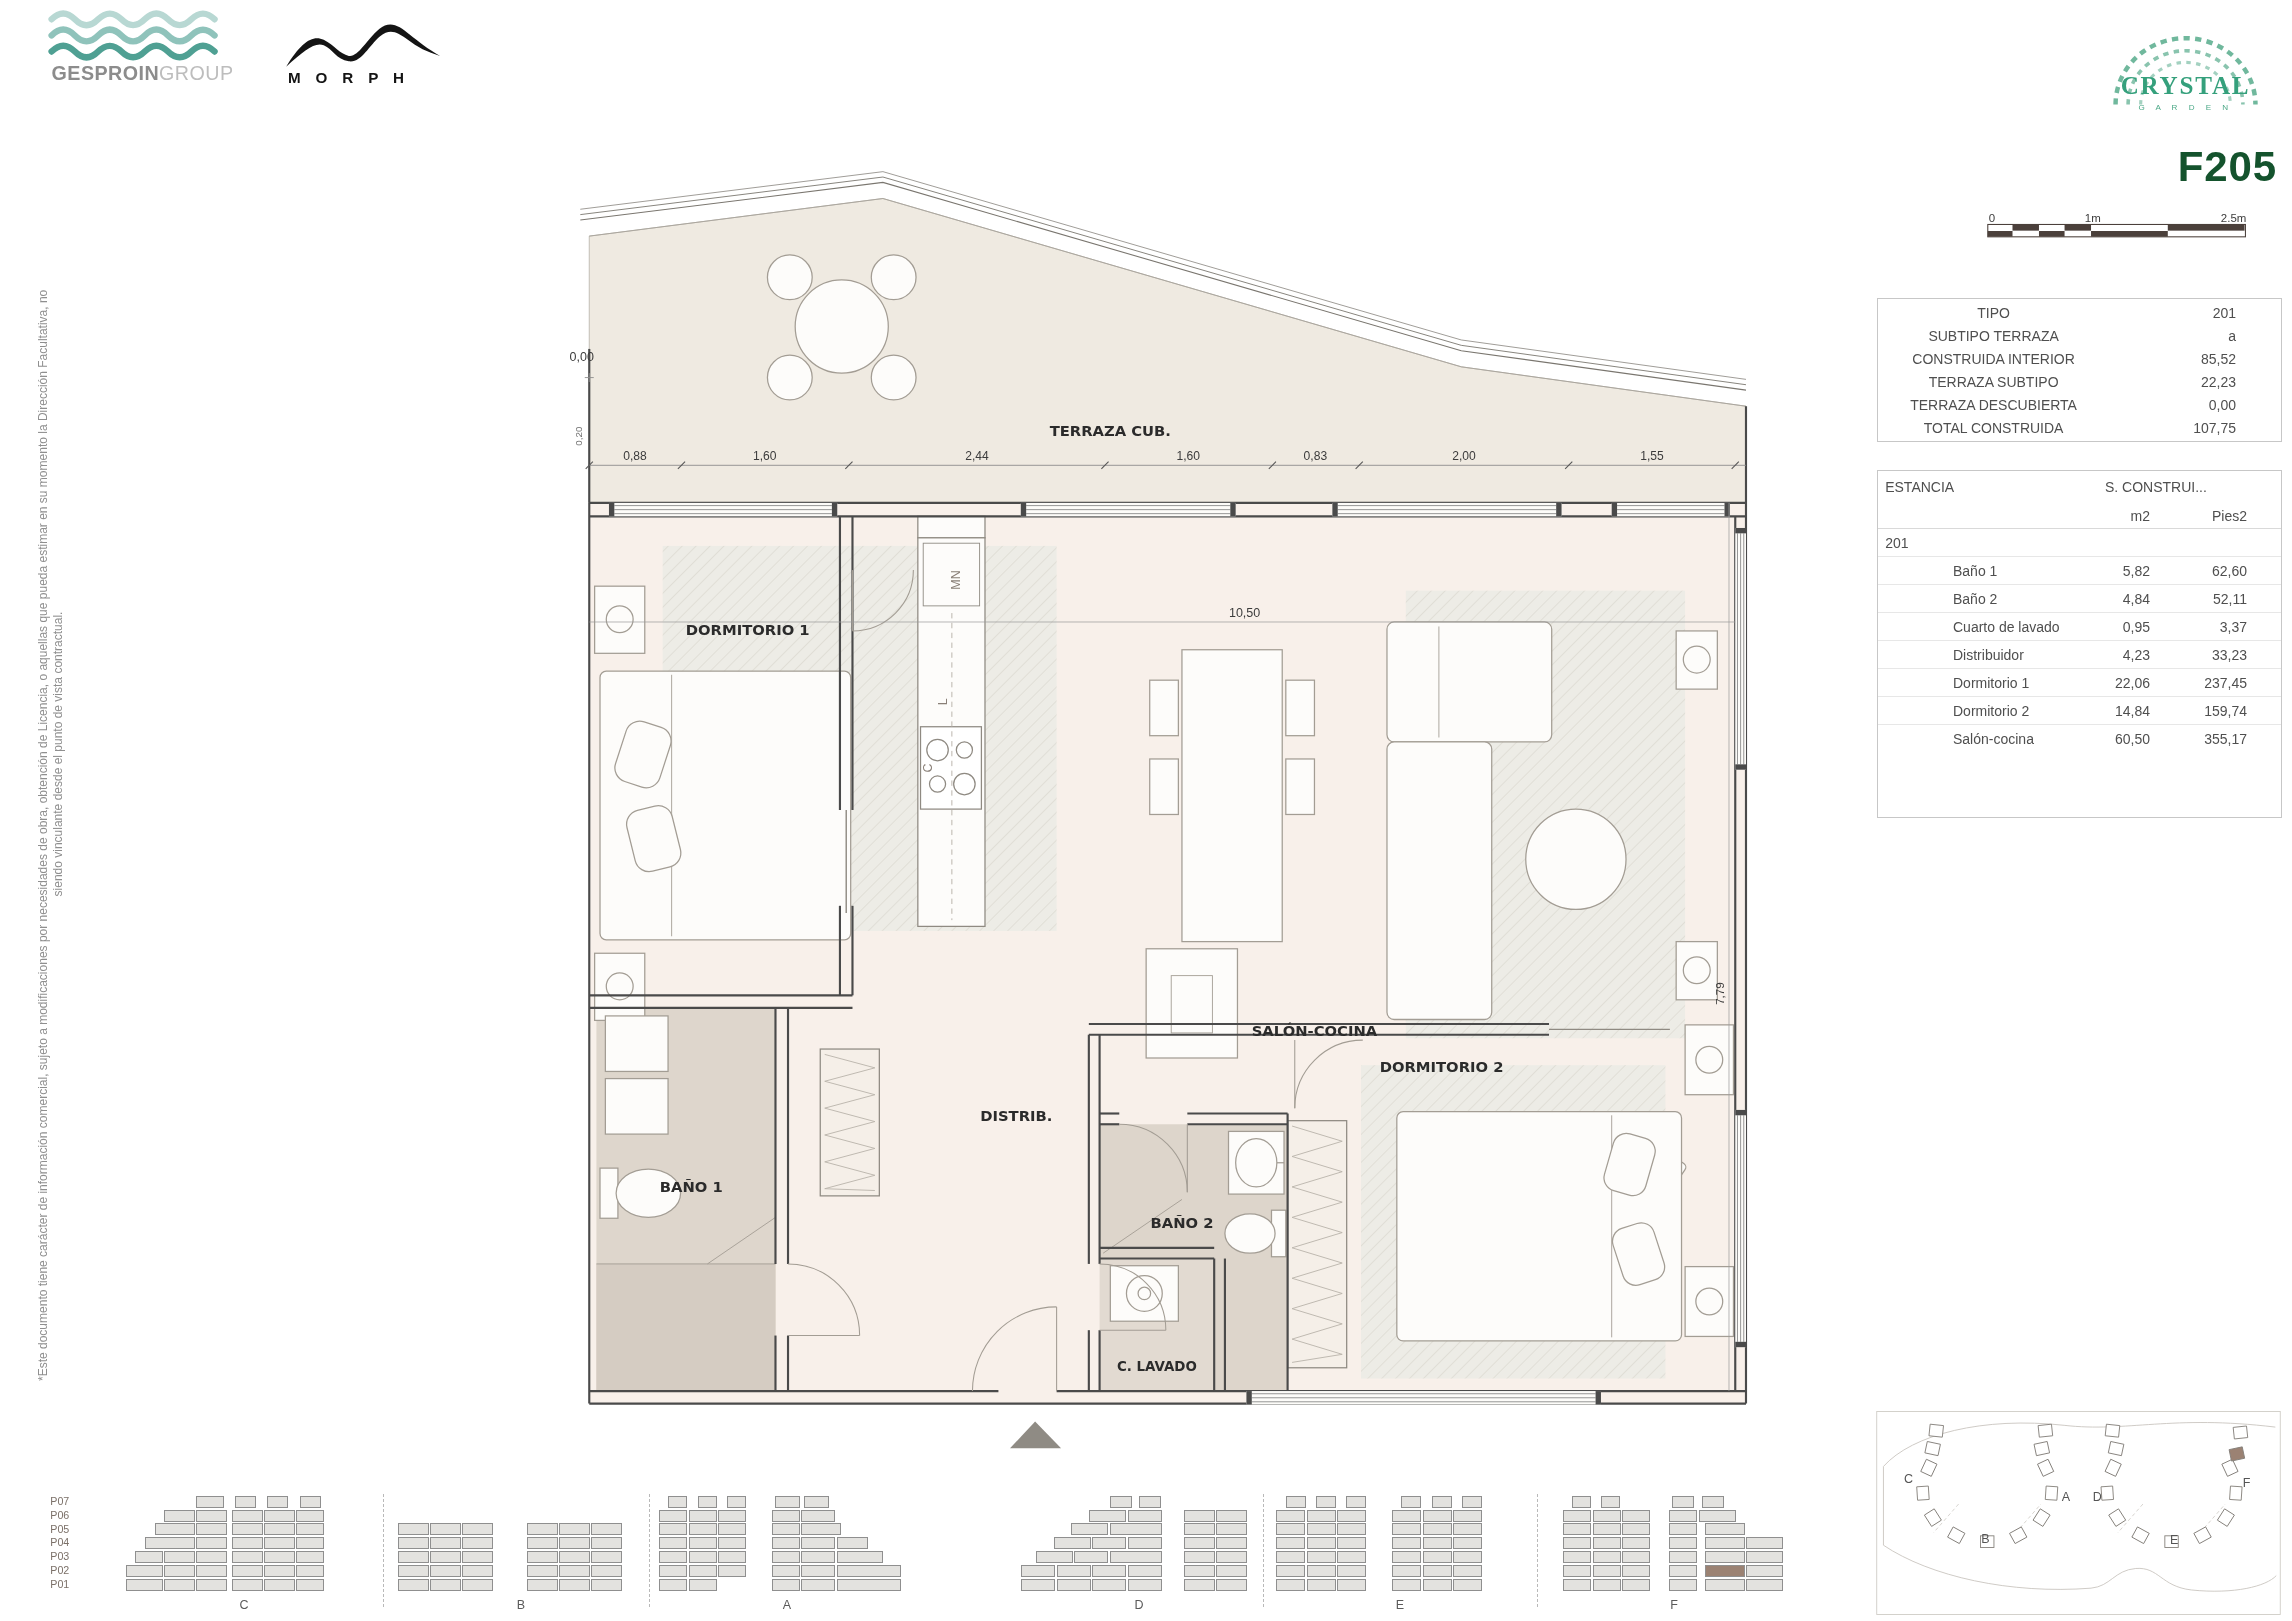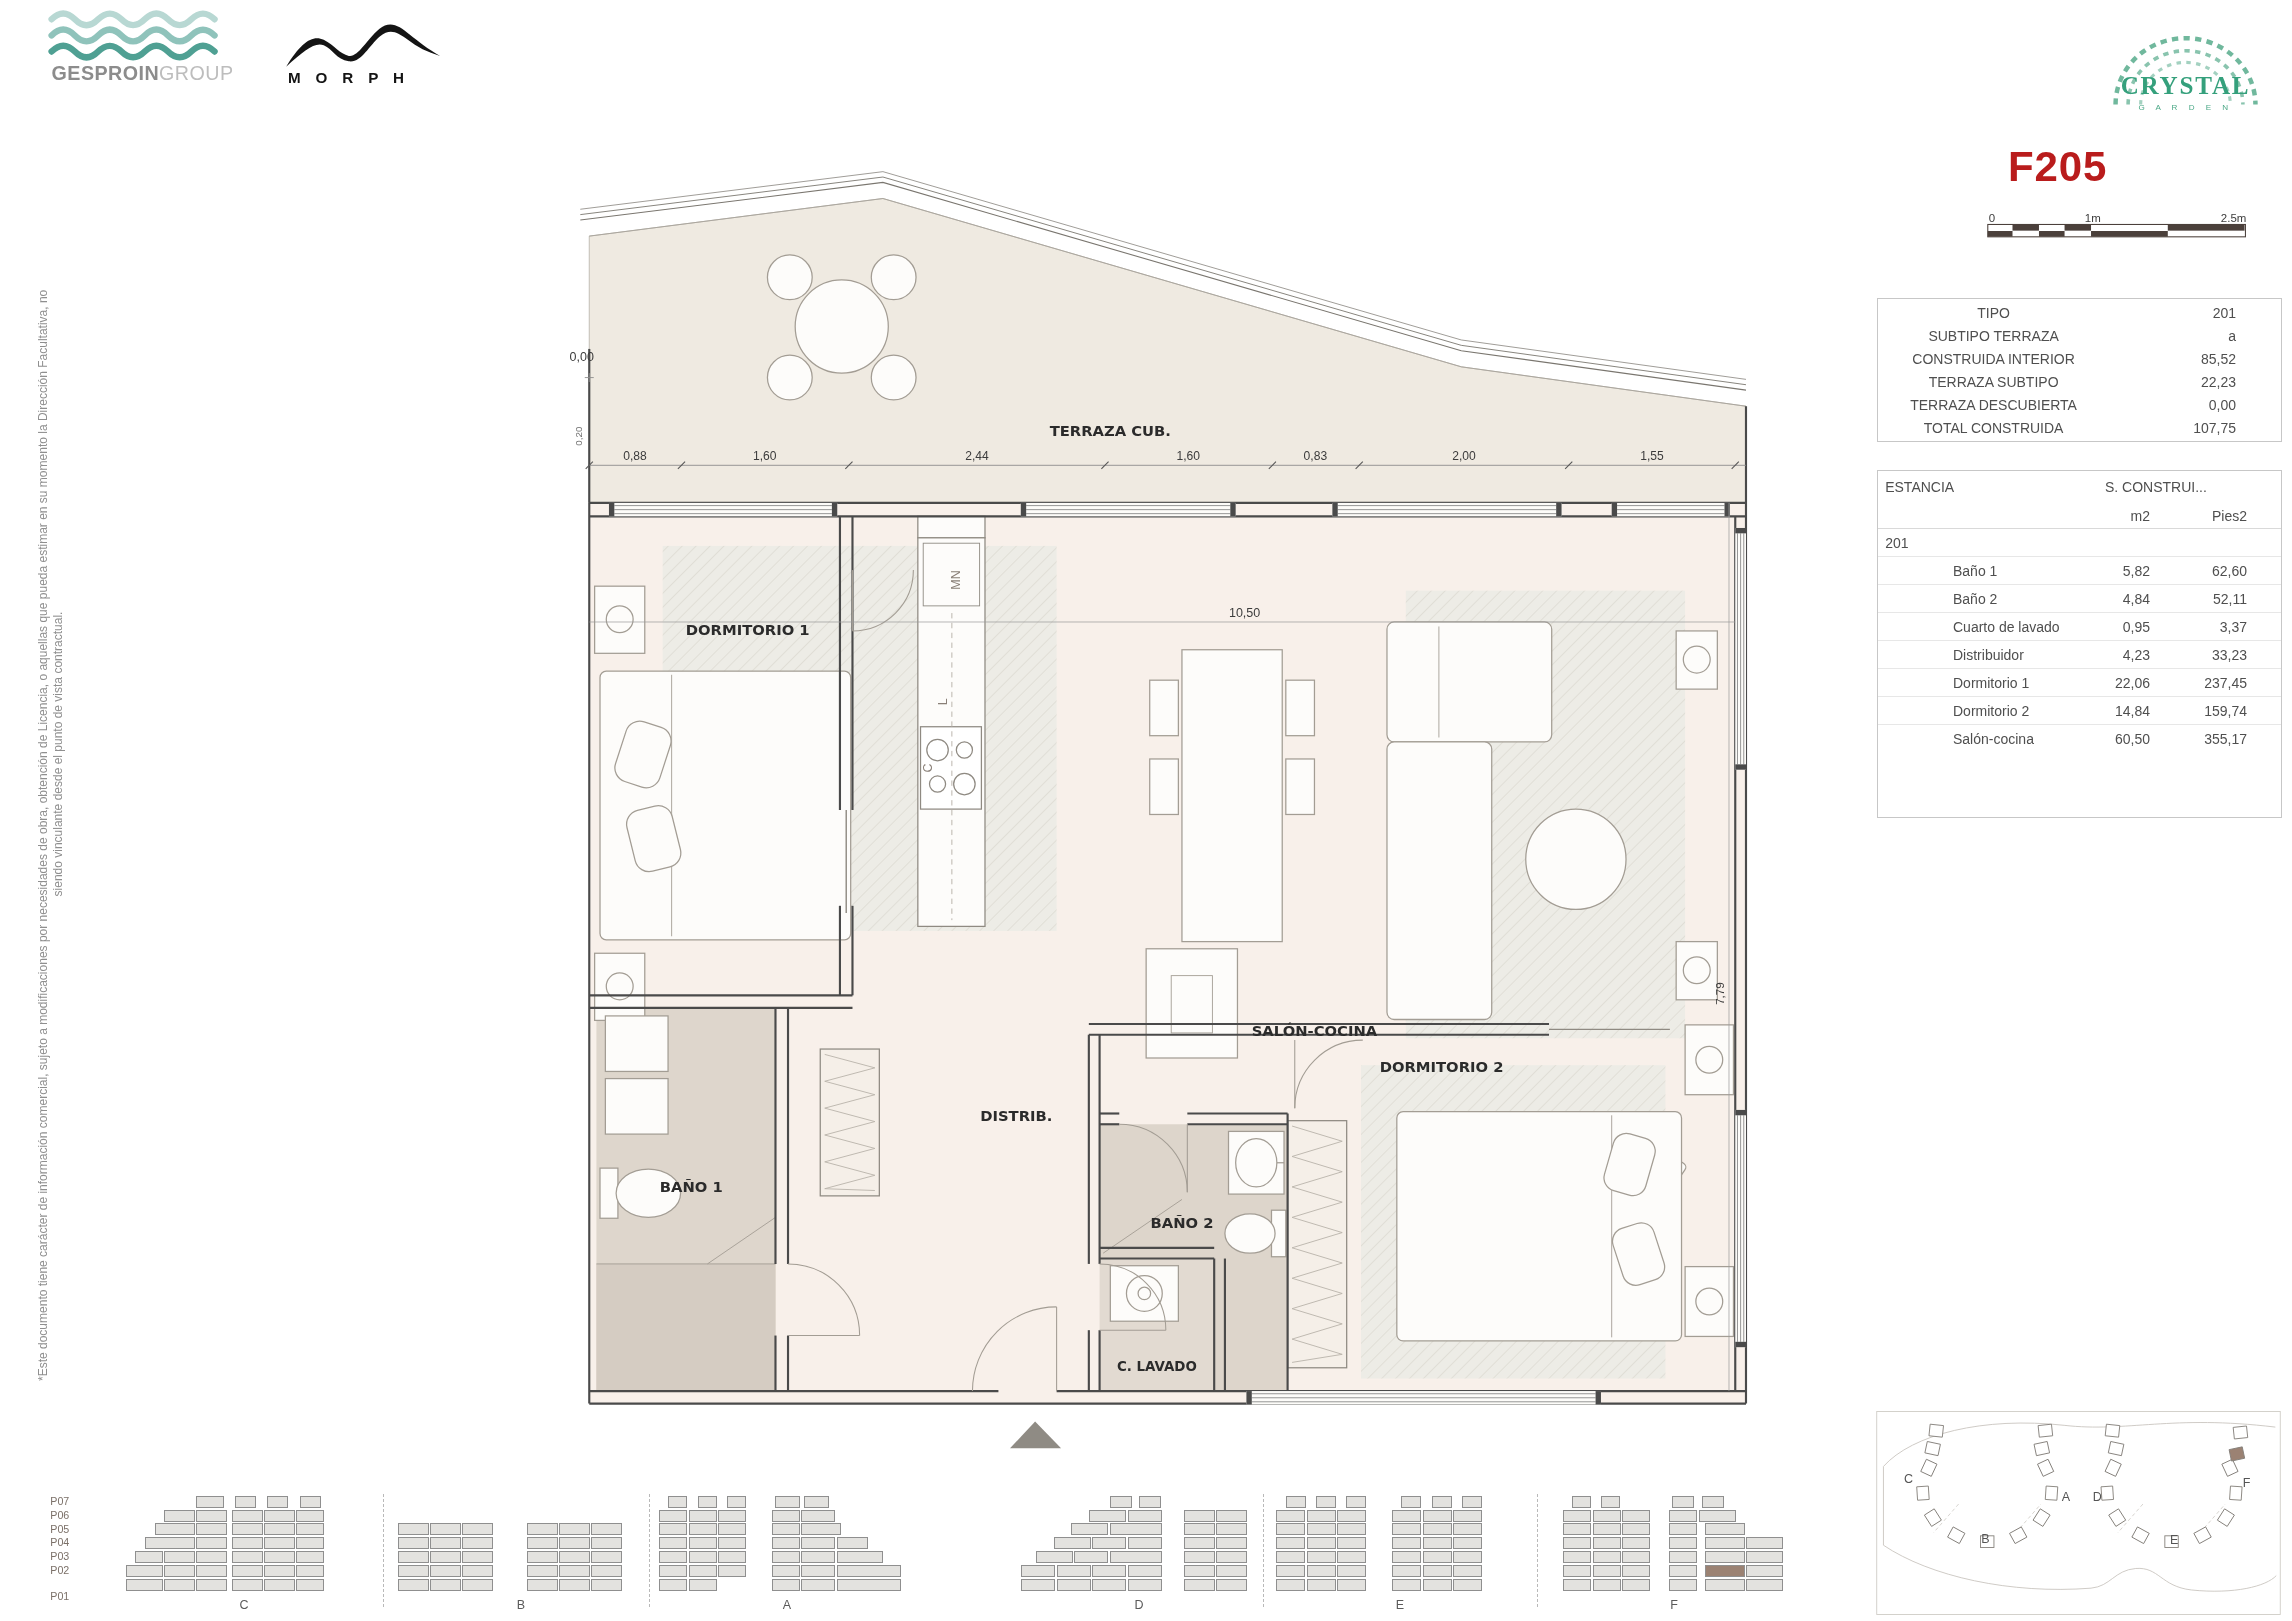--- a/index.html
+++ b/index.html
@@ -3,22 +3,22 @@
 <meta charset="utf-8">
 <style>
   html,body{margin:0;padding:0;background:#ffffff;}
   body{width:2293px;height:1621px;position:relative;overflow:hidden;
        font-family:"Liberation Sans",sans-serif;color:#4f4f4f;}
   .abs{position:absolute;}
   
   #gesproin{left:39px;top:5.4px;width:224px;height:86px;}
   #morph{left:279px;top:3.6px;width:170px;height:86px;}
   #crystal{left:2103px;top:3.6px;width:165px;height:124px;}
-  #unitcode{right:16px;top:143px;width:269px;text-align:left;
-            font-size:42px;font-weight:bold;color:#b91c1c;letter-spacing:0.9px;}
+  #unitcode{right:16px;top:143px;width:269px;text-align:right;
+            font-size:42px;font-weight:bold;color:#14532d;letter-spacing:0.9px;}
   
   #scalebar{left:1985px;top:213px;width:265px;height:30px;}
   
   .panel{border:0.9px solid #c7c7c7;background:#fff;font-size:14px;color:#4f4f4f;}
   #t1{left:1877px;top:298px;width:403px;height:142px;}
   .sumrow{display:flex;align-items:center;height:23px;}
   .sumrow .lbl{padding-left:7.2px;flex:1;white-space:nowrap;text-align:center;}
   .sumrow .val{width:134px;text-align:right;padding-right:45px;}
   #t2{left:1877px;top:470px;width:403px;height:346px;}
   .t2head{display:flex;height:32px;align-items:center;}
@@ -448,21 +448,21 @@
   <polygon points="508,1458 565,1458 536,1428" fill="#8f8b84"></polygon>
 </svg>
 
 <div id="elev" class="abs">
     <div class="flabel" style="top: 0.9px;">P07</div>
     <div class="flabel" style="top: 14.7px;">P06</div>
     <div class="flabel" style="top: 28.5px;">P05</div>
     <div class="flabel" style="top: 42px;">P04</div>
     <div class="flabel" style="top: 56px;">P03</div>
     <div class="flabel" style="top: 70px;">P02</div>
-    <div class="flabel" style="top: 96px;">P01</div>
+    <div class="flabel" style="top: 84px;">P01</div>
     <div class="eblock" style="left: 160px; top: 1.8px; width: 27.6px; height: 12px;"></div>
     <div class="eblock" style="left: 199px; top: 1.8px; width: 21px; height: 12px;"></div>
     <div class="eblock" style="left: 231px; top: 1.8px; width: 21px; height: 12px;"></div>
     <div class="eblock" style="left: 264px; top: 1.8px; width: 21px; height: 12px;"></div>
     <div class="eblock" style="left: 128px; top: 15.6px; width: 31px; height: 12px;"></div>
     <div class="eblock" style="left: 160px; top: 15.6px; width: 31px; height: 12px;"></div>
     <div class="eblock" style="left: 196px; top: 15.6px; width: 31px; height: 12px;"></div>
     <div class="eblock" style="left: 228px; top: 15.6px; width: 31px; height: 12px;"></div>
     <div class="eblock" style="left: 260px; top: 15.6px; width: 27.6px; height: 12px;"></div>
     <div class="eblock" style="left: 119px; top: 29px; width: 40px; height: 12px;"></div>

